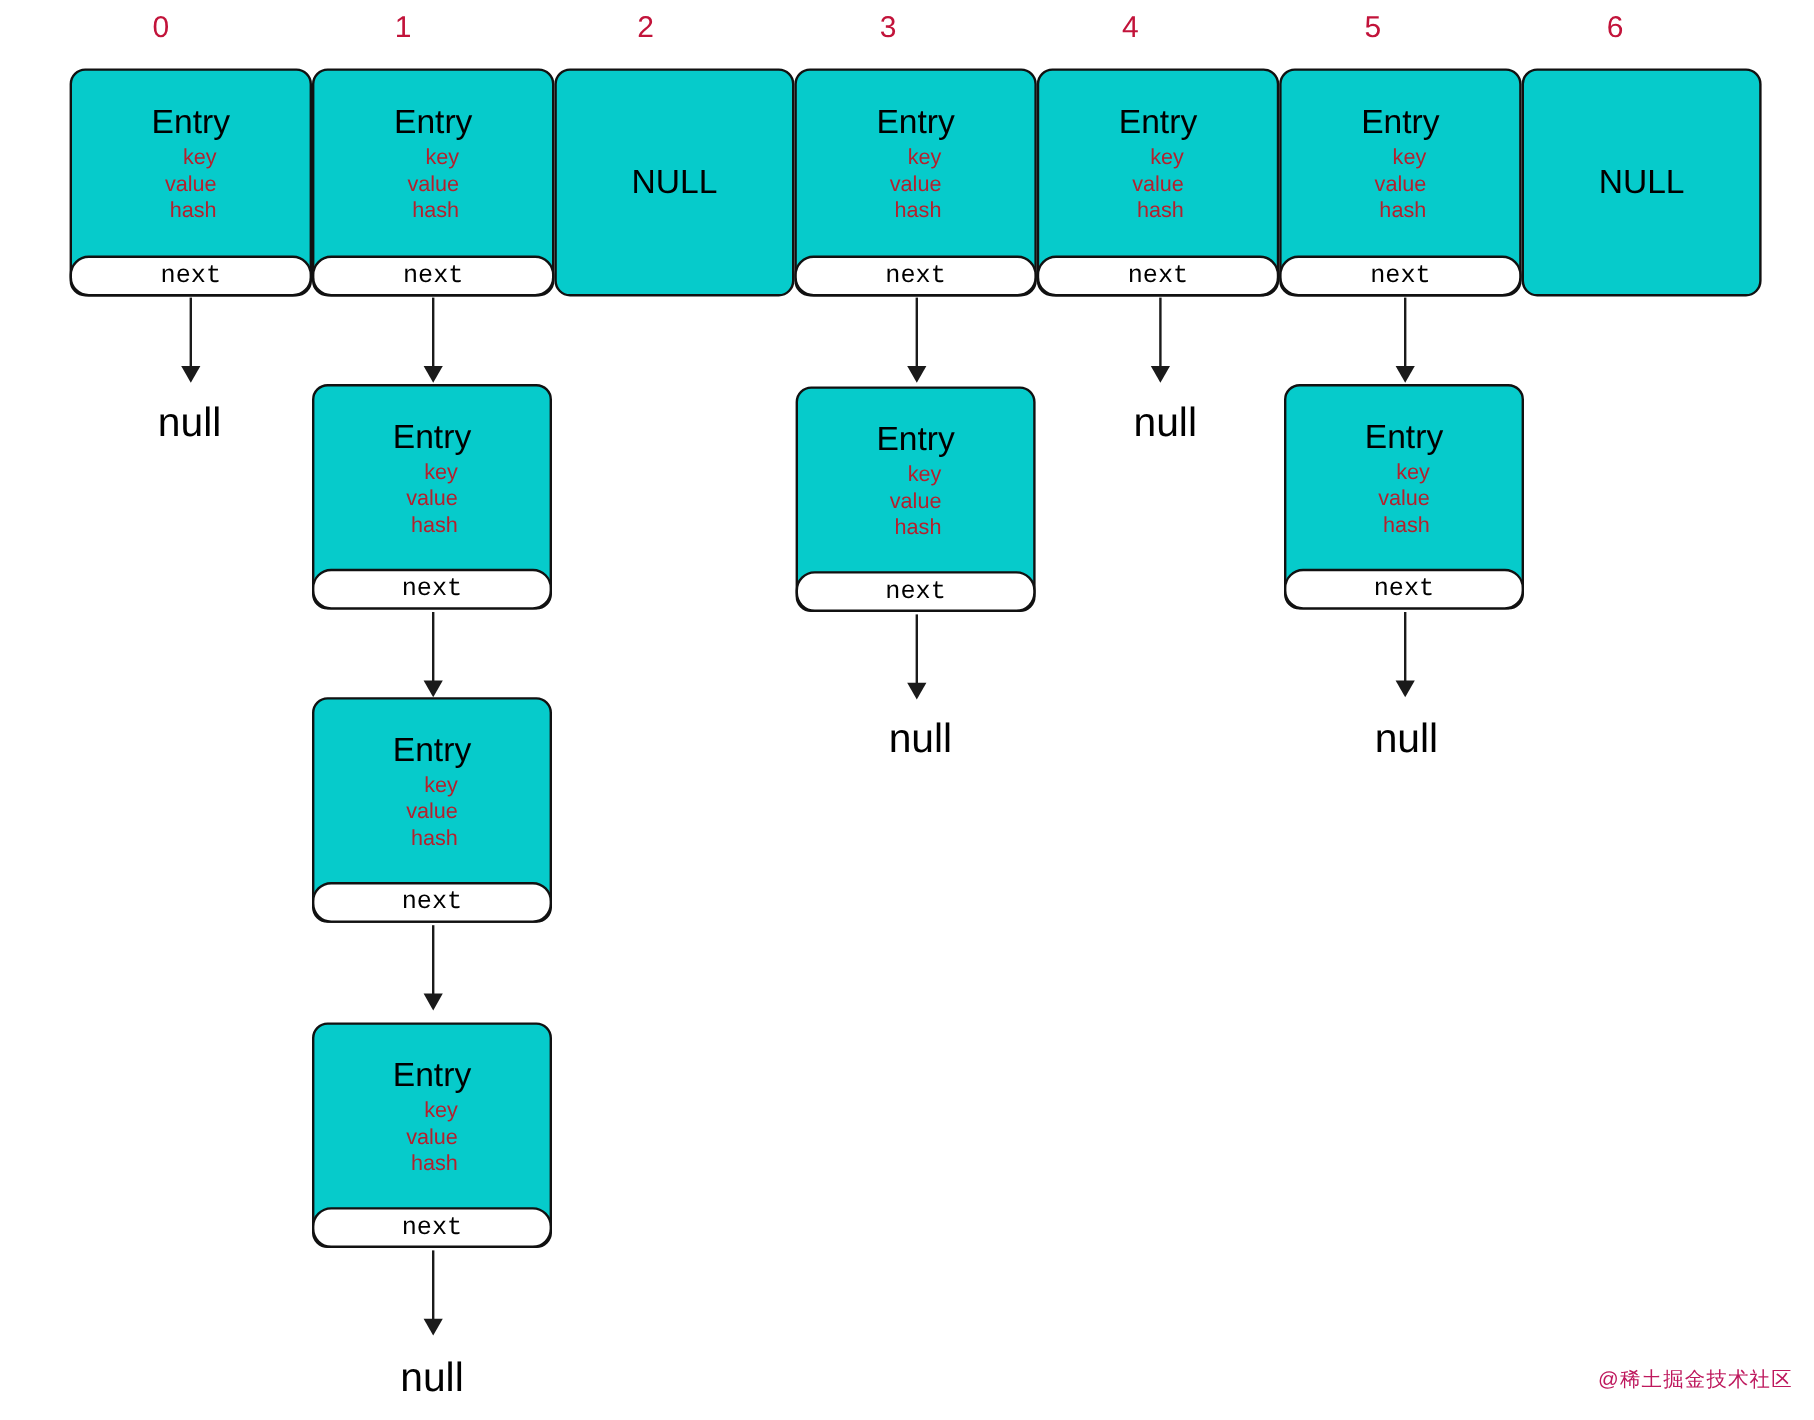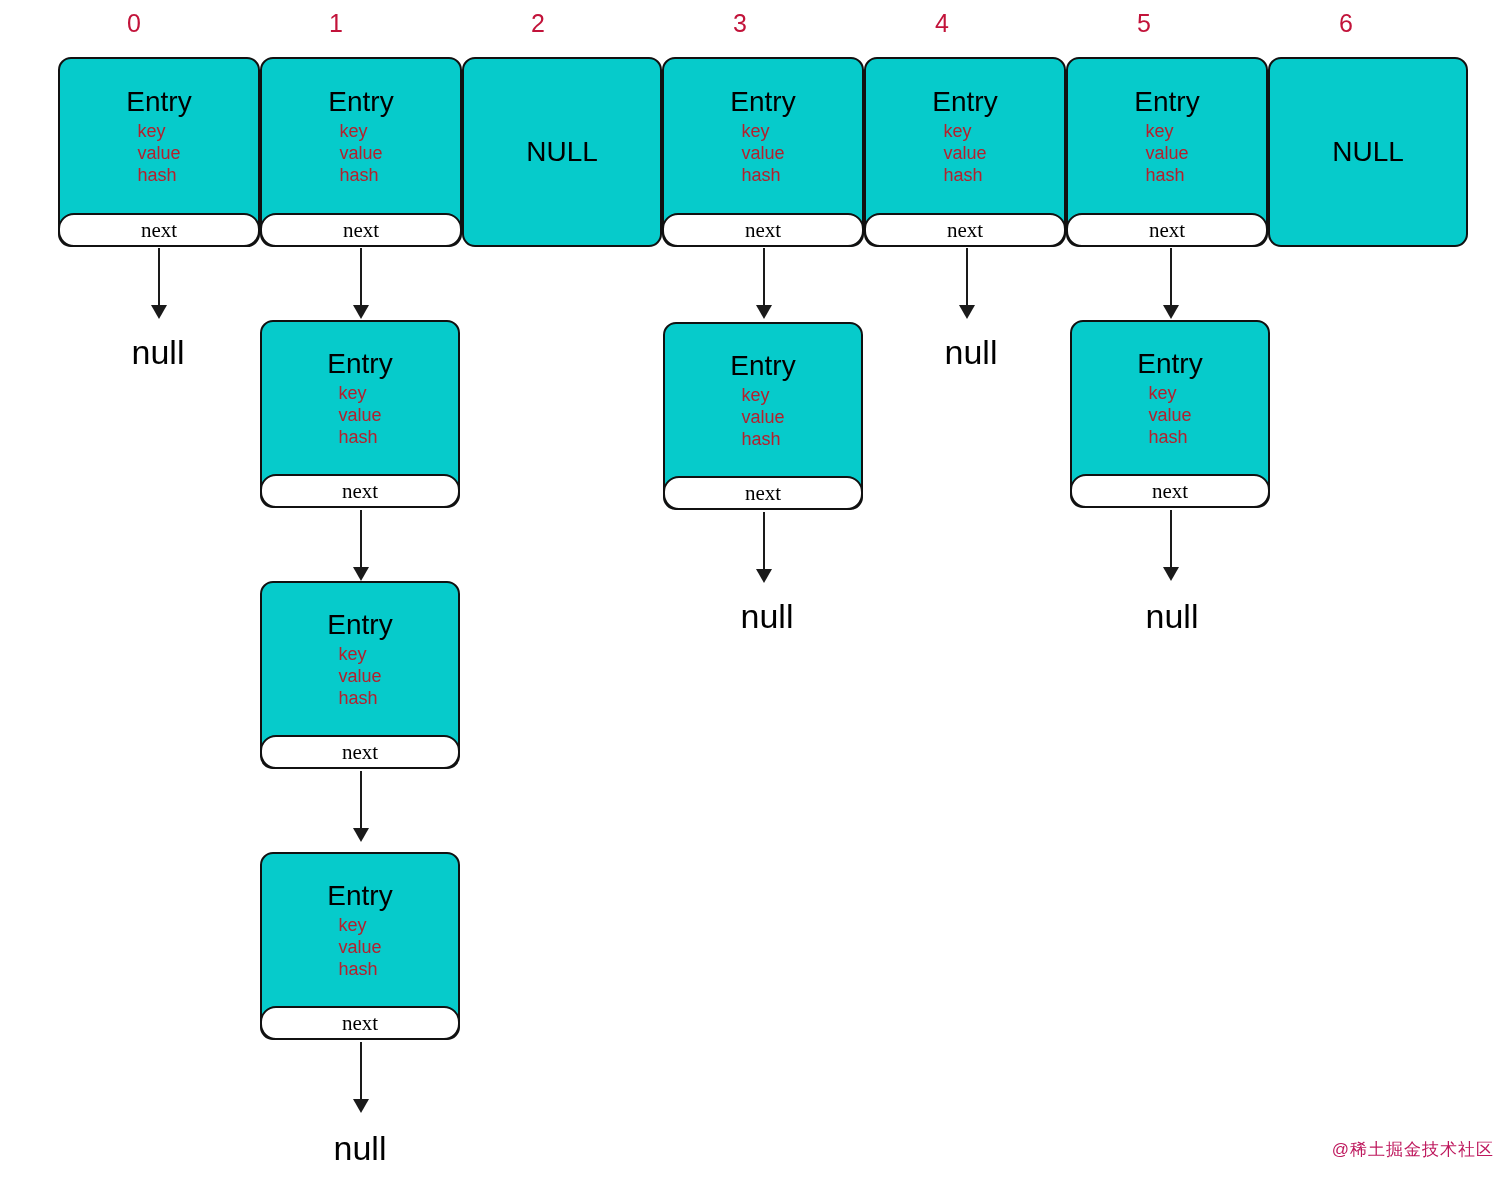--- a/index.html
+++ b/index.html
@@ -59,21 +59,21 @@
     justify-content: center;
   }
   .entry-title {
     font-size: 28px;
     line-height: 32px;
     color: #000000;
     font-family: "Liberation Sans", sans-serif;
   }
   .entry-fields {
     margin-top: 2px;
-    text-align: left;
+    text-align: right;
     font-size: 18px;
     line-height: 22px;
     color: #B5202D;
     font-family: "Liberation Sans", sans-serif;
   }
   .null-text {
     font-size: 28px;
     line-height: 32px;
     color: #000000;
     font-family: "Liberation Sans", sans-serif;
@@ -88,21 +88,21 @@
     height: 34px;
     box-sizing: border-box;
     background: #ffffff;
     border: 2px solid #111111;
     border-radius: 16px;
     display: flex;
     align-items: center;
     justify-content: center;
     font-size: 21px;
     color: #000000;
-    font-family: Liberation Serif, serif;
+    font-family: Liberation Mono, monospace;
   }
 
   
   .chain-node {
     position: absolute;
     width: 200px;
     height: 188px;
     box-sizing: border-box;
     background: #06CBCB;
     border: 2px solid #111111;

